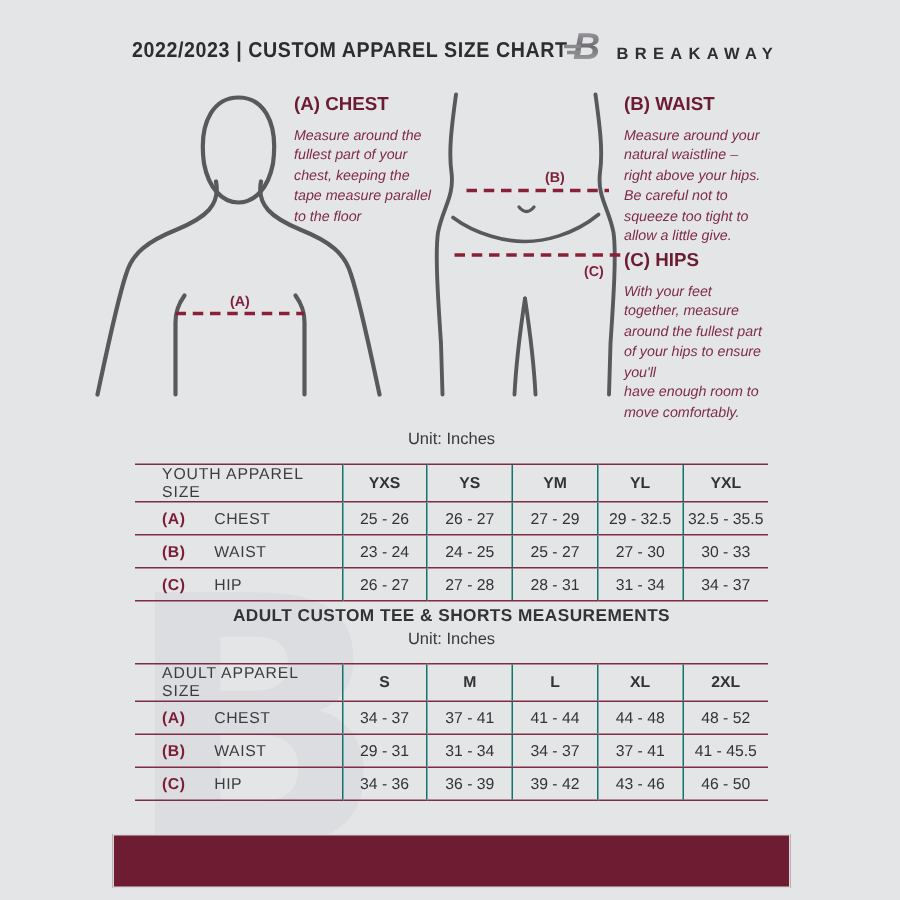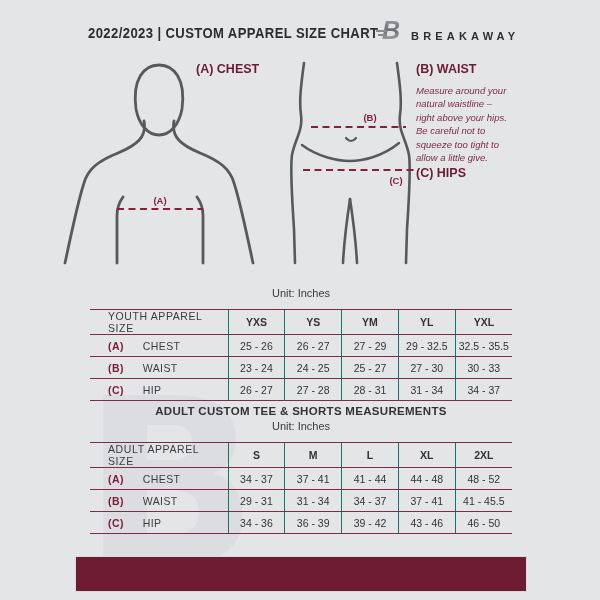--- a/index.html
+++ b/index.html
@@ -126,28 +126,40 @@
       <path d="M 67 142 C 64 162, 61 186, 60 206"></path>
       <path d="M 67 142 C 70 162, 73 186, 74 206"></path>
     </g>
     <path d="M 28 70 L 123 70" stroke="#8a2038" stroke-width="2.2" stroke-dasharray="7 4.5" fill="none"></path>
     <text x="87" y="64" text-anchor="middle" font-size="9.5" font-weight="700" fill="#7e1f39">(B)</text>
     <path d="M 20 113 L 131 113" stroke="#8a2038" stroke-width="2.2" stroke-dasharray="7 4.5" fill="none"></path>
     <text x="113" y="127" text-anchor="middle" font-size="9.5" font-weight="700" fill="#7e1f39">(C)</text>
   </svg>
 
   <div class="abs guide-h g-chest-h">(A) CHEST</div>
+  <div class="abs guide-p g-chest-p">Measure around the
+fullest part of your
+chest, keeping the
+tape measure parallel
+to the floor</div>
   <div class="abs guide-h g-waist-h">(B) WAIST</div>
   <div class="abs guide-p g-waist-p">Measure around your
 natural waistline –
 right above your hips.
 Be careful not to
 squeeze too tight to
 allow a little give.</div>
   <div class="abs guide-h g-hips-h">(C) HIPS</div>
+  <div class="abs guide-p g-hips-p">With your feet
+together, measure
+around the fullest part
+of your hips to ensure
+you'll
+have enough room to
+move comfortably.</div>
 
   <div class="abs tbl-unit" style="left:90px; top:287px;">Unit: Inches</div>
   <table class="size-table" style="left:90px; top:309px;">
       <colgroup>
         <col style="width: 138px;">
         <col style="width: 56.8px;">
         <col style="width: 56.8px;">
         <col style="width: 56.8px;">
         <col style="width: 56.8px;">
         <col style="width: 56.8px;">

